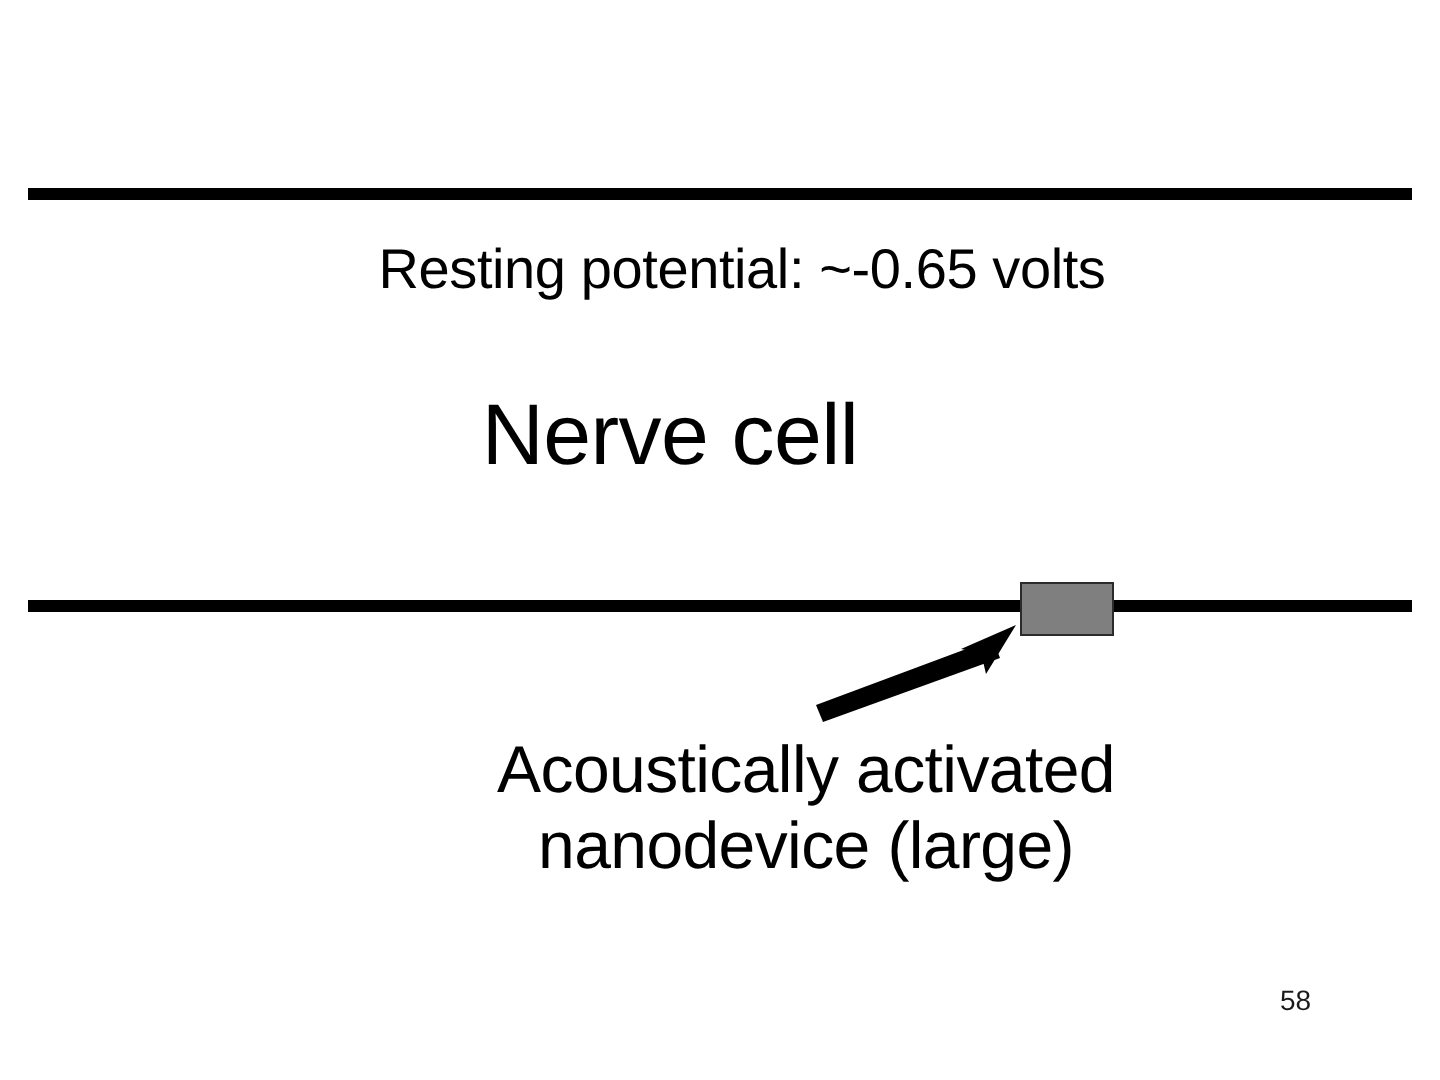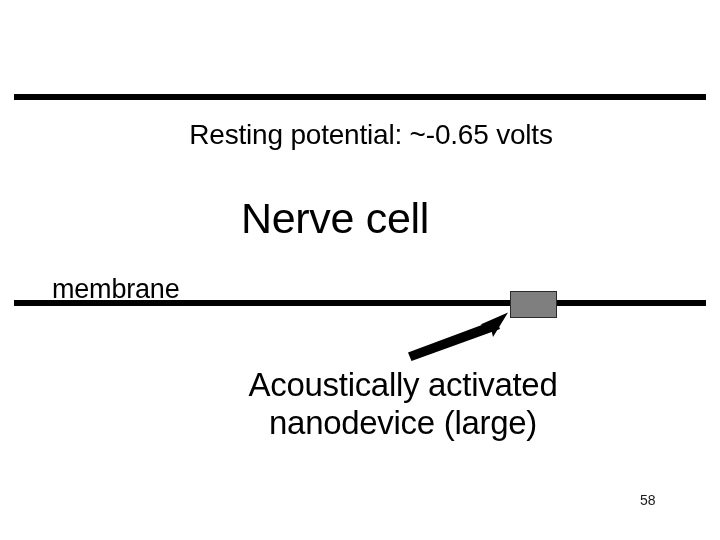--- a/index.html
+++ b/index.html
@@ -107,21 +107,20 @@
 <body>
 
 <div id="slide">
 
   <div class="rule" id="rule-top"></div>
 
   <div class="txt" id="resting-potential">Resting potential: ~-0.65 volts</div>
 
   <div class="txt" id="nerve-cell">Nerve cell</div>
 
-  <div class="txt" id="membrane">membrane</div>
 
   <div class="rule" id="rule-mid"></div>
 
   <div id="nanodevice"></div>
 
   <svg id="pointer-arrow" viewBox="0 0 130 60" xmlns="http://www.w3.org/2000/svg">
     <g fill="#000000" stroke="none">
       <path d="M 13,47.5 L 101.5,14.5 L 105,24 L 16.5,56 Z"></path>
       <path d="M 113,7.5 L 98,32 L 95.5,21.5 L 85.5,19.5 Z"></path>
     </g>

